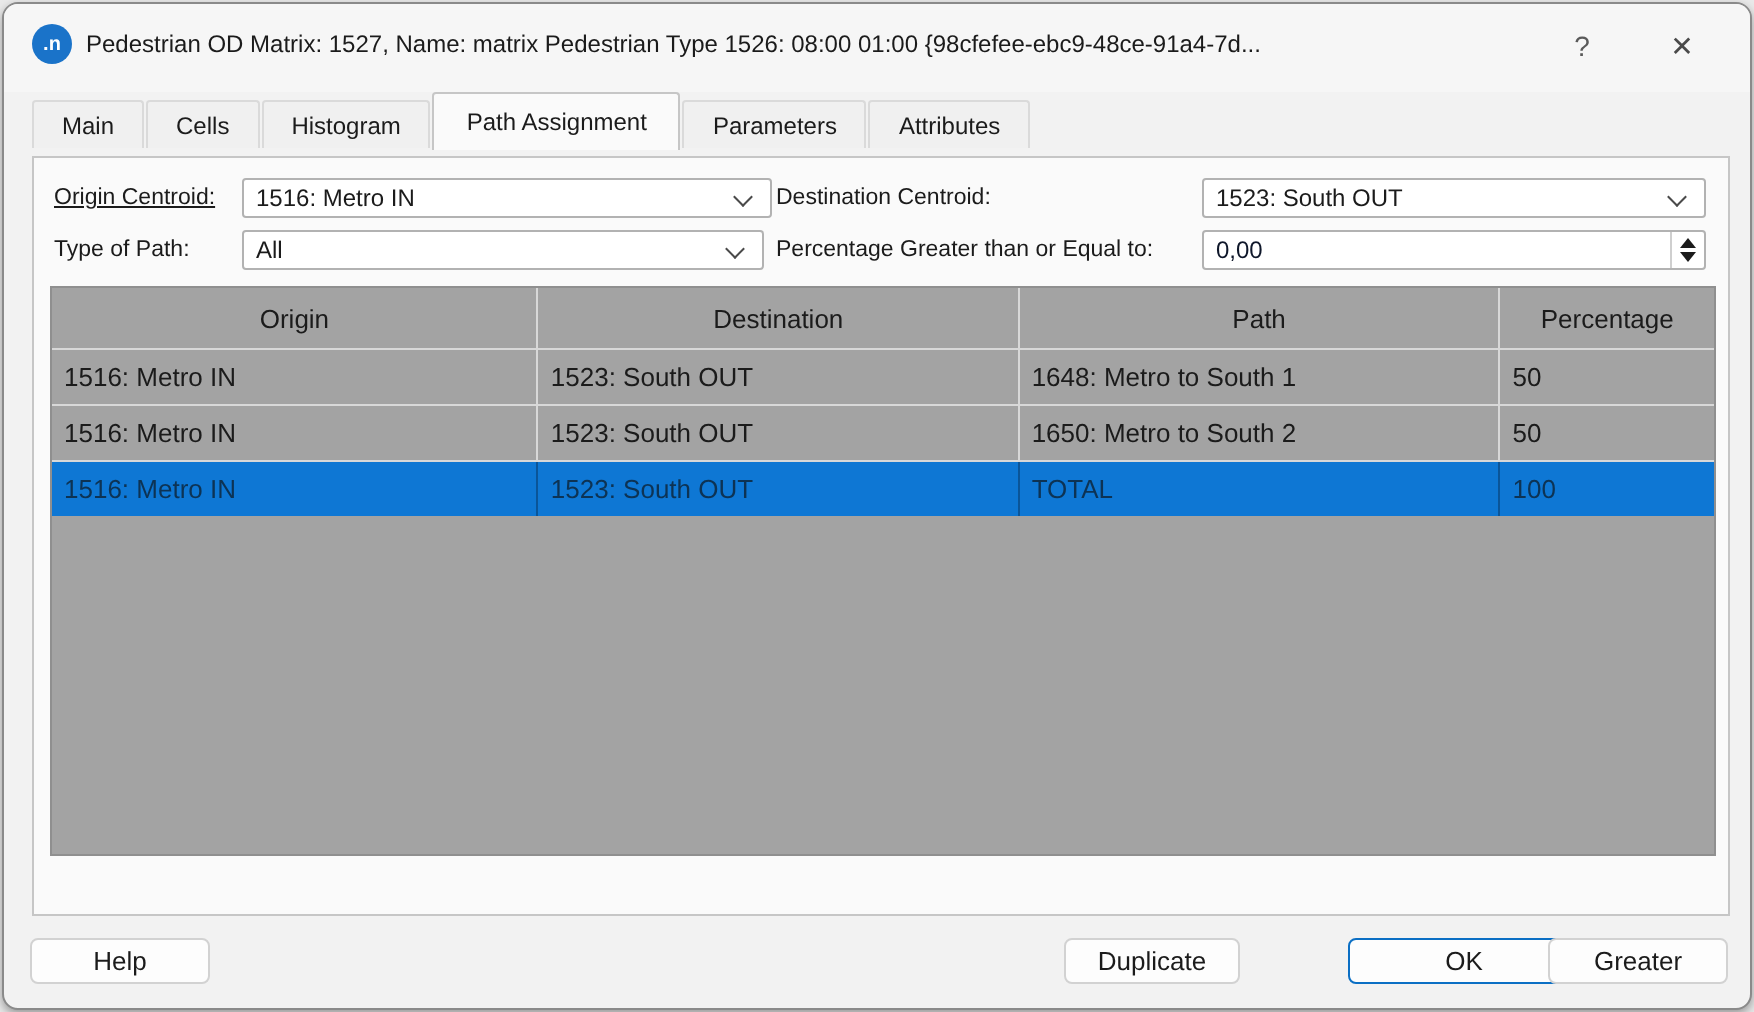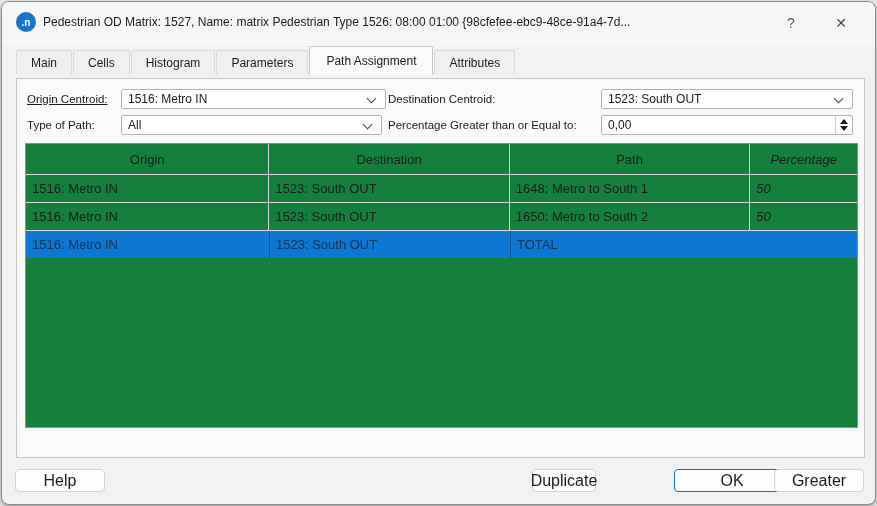--- a/index.html
+++ b/index.html
@@ -57,65 +57,65 @@
   }
   .spin input {
     position:absolute; left:0; top:0; width:calc(100% - 18px); height:100%;
     border:none; background:transparent; font:12px "Liberation Sans",sans-serif; color:#0f172a; padding:0 6px; outline:none;
   }
   .spin-arrows { position:absolute; right:0; top:0; width:17px; height:100%; border-left:1px solid #cfcfcf;
     display:flex; flex-direction:column; align-items:center; justify-content:center; gap:2px; }
   .arr-up   { width:0; height:0; border-left:4px solid transparent; border-right:4px solid transparent; border-bottom:5px solid #1b1b1b; }
   .arr-down { width:0; height:0; border-left:4px solid transparent; border-right:4px solid transparent; border-top:5px solid #1b1b1b; }
   
-  .grid { position:absolute; left:8px; top:64px; width:833px; height:285px; background:#15803d; border:1px solid #8f8f8f; }
+  .grid { position:absolute; left:8px; top:64px; width:833px; height:285px; background:#a3a3a3; border:1px solid #8f8f8f; }
   .g-head { display:flex; height:30px; }
   .g-head .hc {
     display:flex; align-items:center; justify-content:center;
     font-size:13px; color:#1b1b1b; border-right:1px solid #d8d8d8;
   }
   .g-head .hc:last-child { border-right:none; }
   .g-row { display:flex; height:28px; border-top:1px solid #d8d8d8; }
   .g-row .c {
     display:flex; align-items:center; padding-left:6px;
     font-size:13px; color:#1b1b1b; border-right:1px solid #d8d8d8; overflow:hidden; white-space:nowrap;
   }
   .g-row .c:last-child { border-right:none; }
   .g-row.selected { background:#0e77d4; }
   .g-row.selected .c { color:#0d3354; border-right-color:rgba(0,0,0,.28); }
-  .w0{width:244px;} .w1{width:241px;} .w2{width:241px;} .w3{width:107px;font-style:italic;}
+  .w0{width:244px;} .w1{width:241px;} .w2{width:241px;} .w3{width:107px;}
   
   .btn {
     position:absolute; top:467px; height:23px; background:#fdfdfd; border:1px solid #d2d2d2;
-    border-radius:4px; font-size:16px; color:#1b1b1b; font-family:inherit;
+    border-radius:4px; font-size:13px; color:#1b1b1b; font-family:inherit;
     display:flex; align-items:center; justify-content:center;
   }
   .btn-help      { left:13px;  width:90px; }
-  .btn-duplicate { left:530px; width:64px; }
+  .btn-duplicate { left:530px; width:88px; }
   .btn-ok        { left:672px; width:116px; border:1.5px solid #0b6fc4; }
   .btn-cancel    { left:772px; width:90px; }
 </style>
 </head>
 <body>
 
 <div class="window">
 
   <div class="titlebar">
     <div class="app-icon">.n</div>
     <div class="win-title">Pedestrian OD Matrix: 1527, Name: matrix Pedestrian Type 1526: 08:00 01:00  {98cfefee-ebc9-48ce-91a4-7d...</div>
     <button class="cap-btn cap-help">?</button>
     <button class="cap-btn cap-close">✕</button>
   </div>
 
   <div class="tabbar">
     <div class="tab">Main</div>
     <div class="tab">Cells</div>
     <div class="tab">Histogram</div>
+    <div class="tab active">Path Assignment</div>
     <div class="tab">Parameters</div>
-    <div class="tab active">Path Assignment</div>
     <div class="tab">Attributes</div>
   </div>
 
   <div class="pane">
 
     <div class="flabel" style="left:10px; top:10px;text-decoration:underline;">Origin Centroid:</div>
     <div class="combo" style="left:104px; top:10px; width:265px;">
       <span>1516: Metro IN</span>
       <span class="chev"></span>
     </div>
@@ -160,20 +160,21 @@
         <div class="c w0">1516: Metro IN</div>
         <div class="c w1">1523: South OUT</div>
         <div class="c w2">1650: Metro to South 2</div>
         <div class="c w3">50</div>
       </div>
 
       <div class="g-row selected">
         <div class="c w0">1516: Metro IN</div>
         <div class="c w1">1523: South OUT</div>
         <div class="c w2">TOTAL</div>
+        <div class="c w3">100</div>
       </div>
     </div>
   </div>
 
   <button class="btn btn-help">Help</button>
   <button class="btn btn-duplicate">Duplicate</button>
   <button class="btn btn-ok">OK</button>
   <button class="btn btn-cancel">Greater</button>
 
 </div>

